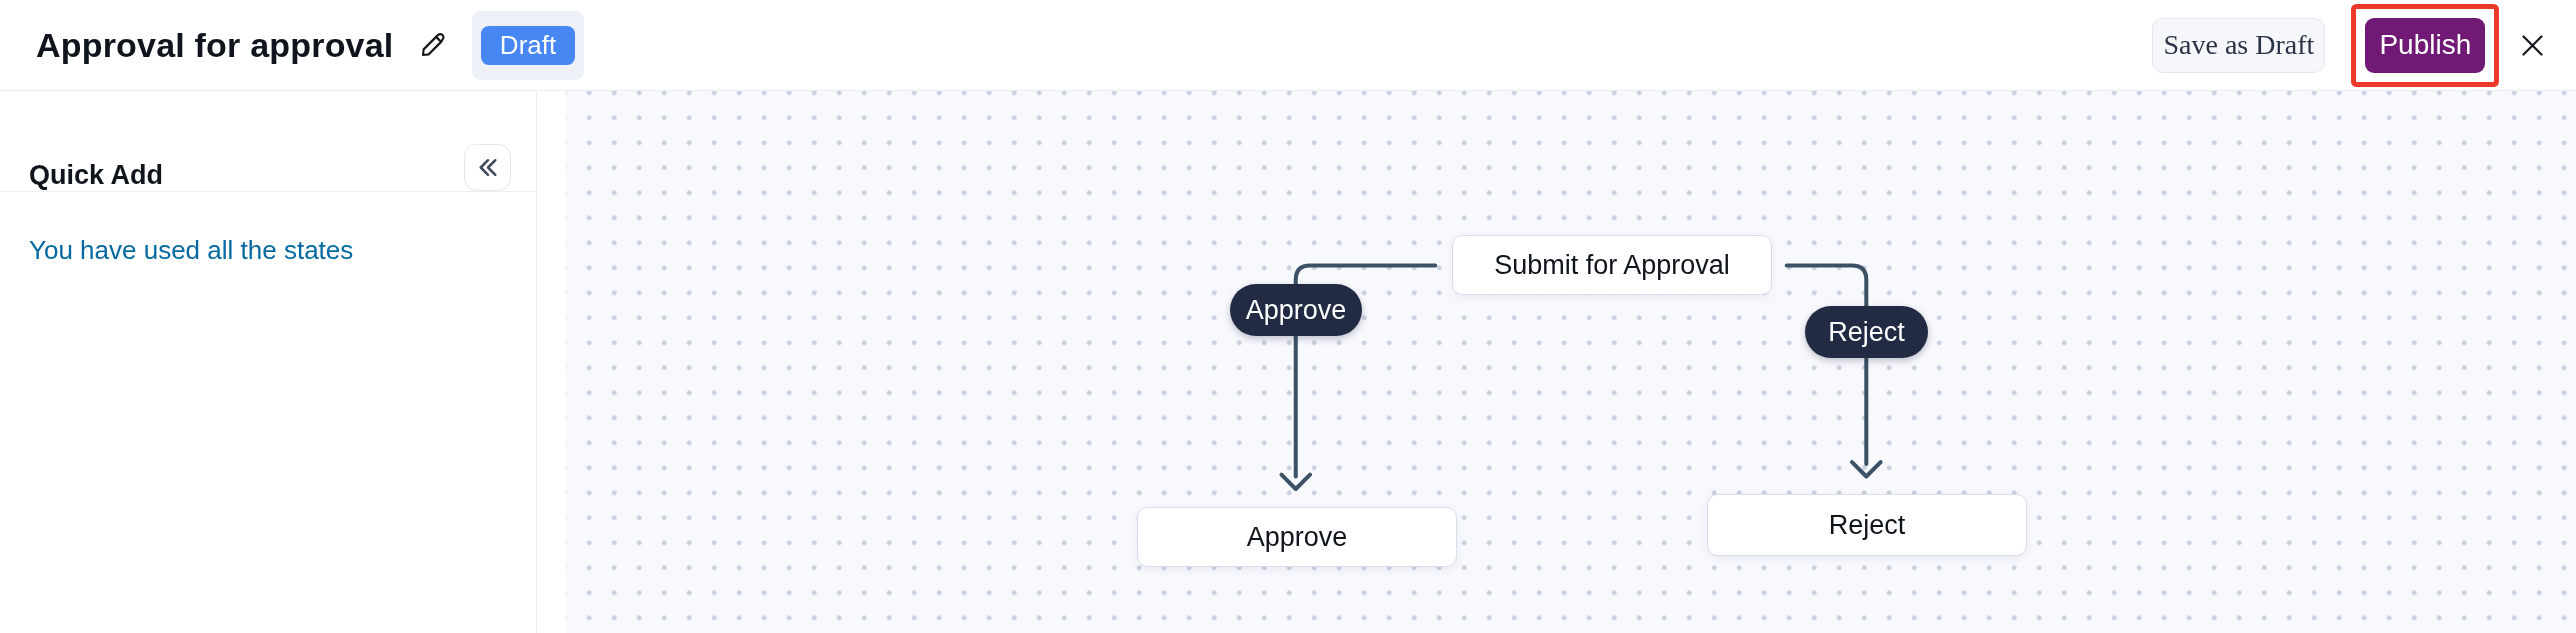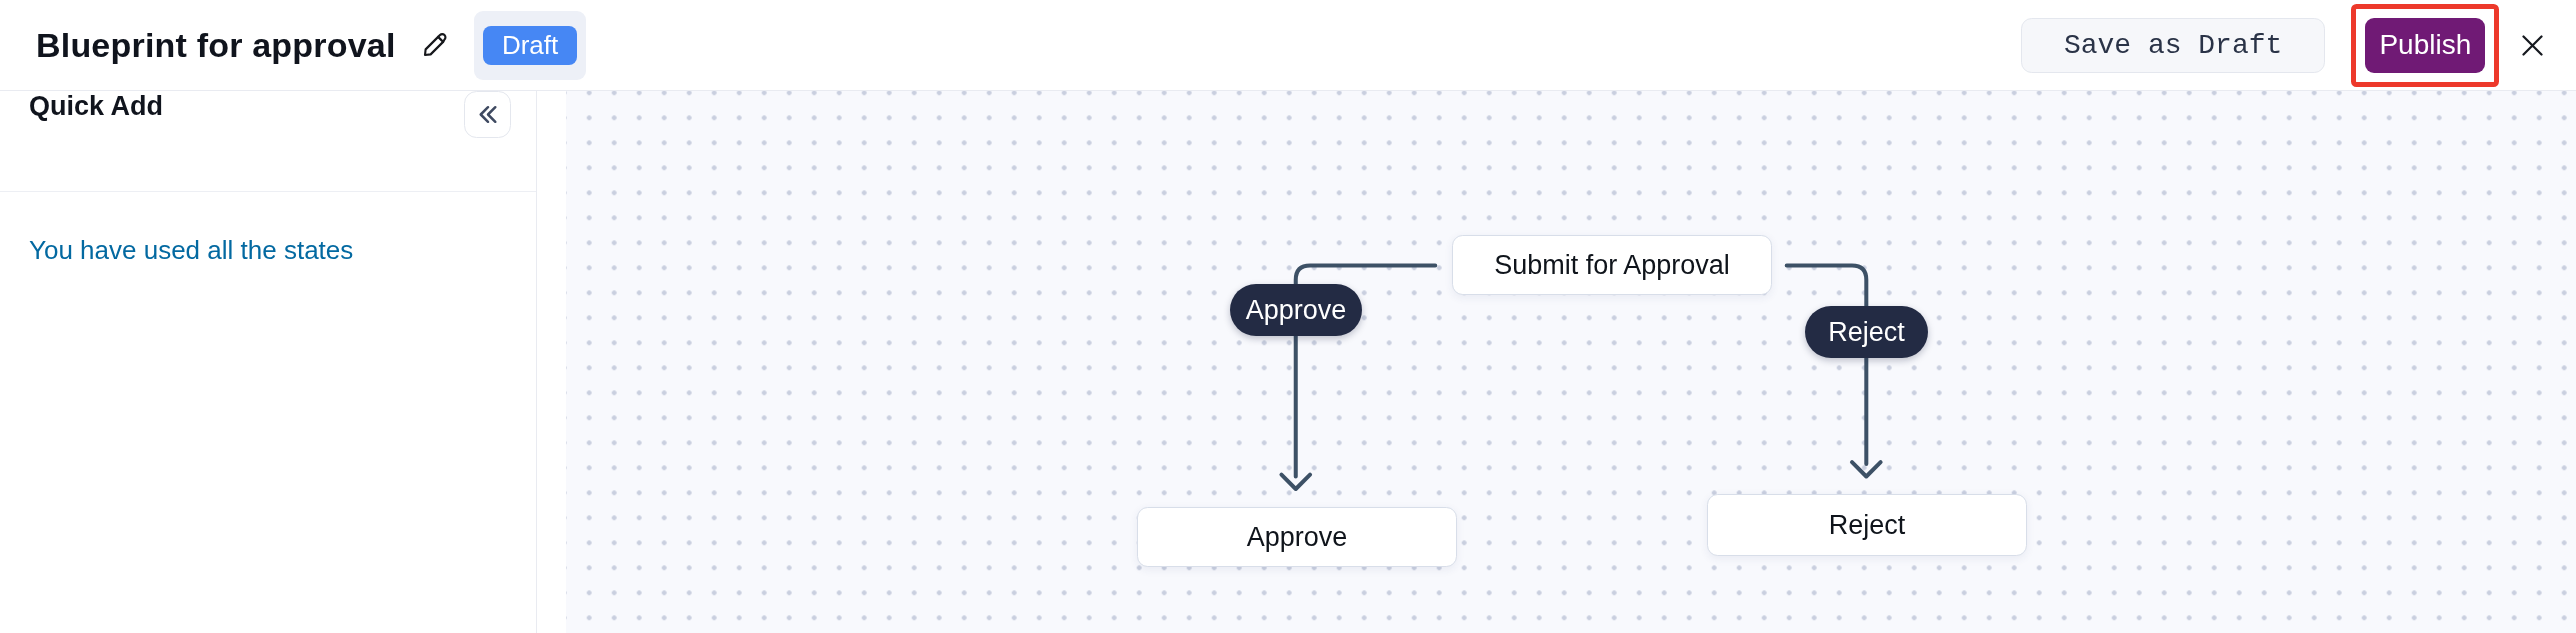--- a/index.html
+++ b/index.html
@@ -29,24 +29,24 @@
     margin-left: 19.7px; background: #edf0f7; border-radius: 9px;
     padding: 15px 9px; display: flex; align-items: center;
   }
   .draft-badge {
     background: #4687f4; color: #ffffff; border-radius: 8px;
     height: 39px; line-height: 39px; padding: 0 19px;
     font-size: 26px; font-weight: 500;
   }
   .topbar-spacer { flex: 1; }
   .btn-secondary {
-    height: 55px; padding: 0 42px; border-radius: 10.7px;
+    height: 55px; padding: 0 10px; border-radius: 10.7px;
     background: #f6f7fa; border: 1.8px solid #e4e7ee;
     font-size: 28px; font-weight: 500; color: #2a3347;
-    font-family: Liberation Mono, monospace; cursor: pointer; white-space: nowrap;
+    font-family: Liberation Serif, serif; cursor: pointer; white-space: nowrap;
   }
   .publish-highlight {
     margin-left: 26px;
     border: 5.4px solid #ed392b; border-radius: 5.4px;
     padding: 9px; background: transparent;
   }
   .btn-primary {
     width: 120px; height: 55px; border: none; border-radius: 9px;
     background: #701a75; color: #ffffff;
     font-size: 28px; font-weight: 500; font-family: inherit; cursor: pointer;
@@ -55,21 +55,21 @@
     background: none; border: none; cursor: pointer;
     margin-left: 9px; width: 48px; height: 48px;
     display: flex; align-items: center; justify-content: center;
   }
   
   .sidebar {
     position: absolute; left: 0; top: 91px; width: 537px; height: 542px;
     background: #ffffff; border-right: 1.8px solid #e9ebf1;
   }
   .sidebar-header {
-    height: 101px; display: flex; align-items: flex-start;
+    height: 101px; display: flex; align-items: flex-end;
     padding: 0 25px 0 29px; border-bottom: 1.8px solid #edeff4;
   }
   .sidebar-title { font-size: 27px; font-weight: 700; color: #10141d; flex: 1; }
   .collapse-btn {
     width: 47px; height: 47px; border-radius: 12.5px;
     background: #ffffff; border: 1.8px solid #e4e7ee; cursor: pointer;
     display: flex; align-items: center; justify-content: center;
   }
   .sidebar-message {
     padding: 43px 29px 0 29px;
@@ -105,21 +105,21 @@
   #node-reject  { left: 1141px; top: 403px; width: 320px; height: 62px; }
   .scroll-track {
     position: absolute; right: 0; top: 0; width: 9px; height: 542px;
     background: rgba(255,255,255,0.9); border-left: 0.9px solid #eef0f5;
   }
 </style>
 </head>
 <body>
 
 <header class="topbar">
-  <h1 class="page-title">Blueprint for approval</h1>
+  <h1 class="page-title">Approval for approval</h1>
 
   <button class="edit-btn">
     <span style="display:flex">
       <svg width="30" height="30" viewBox="0 0 24 24" fill="none" stroke="#17181c" stroke-width="1.7" stroke-linecap="round" stroke-linejoin="round">
         <path d="M14.5 5.5 L18.5 9.5 L8.5 19.5 L4 20 L4.5 15.5 Z"></path>
         <path d="M14.5 5.5 L16 4 C17 3 18.6 3 19.6 4 C20.6 5 20.6 6.6 19.6 7.6 L18.5 9.5"></path>
       </svg>
     </span>
   </button>
 

